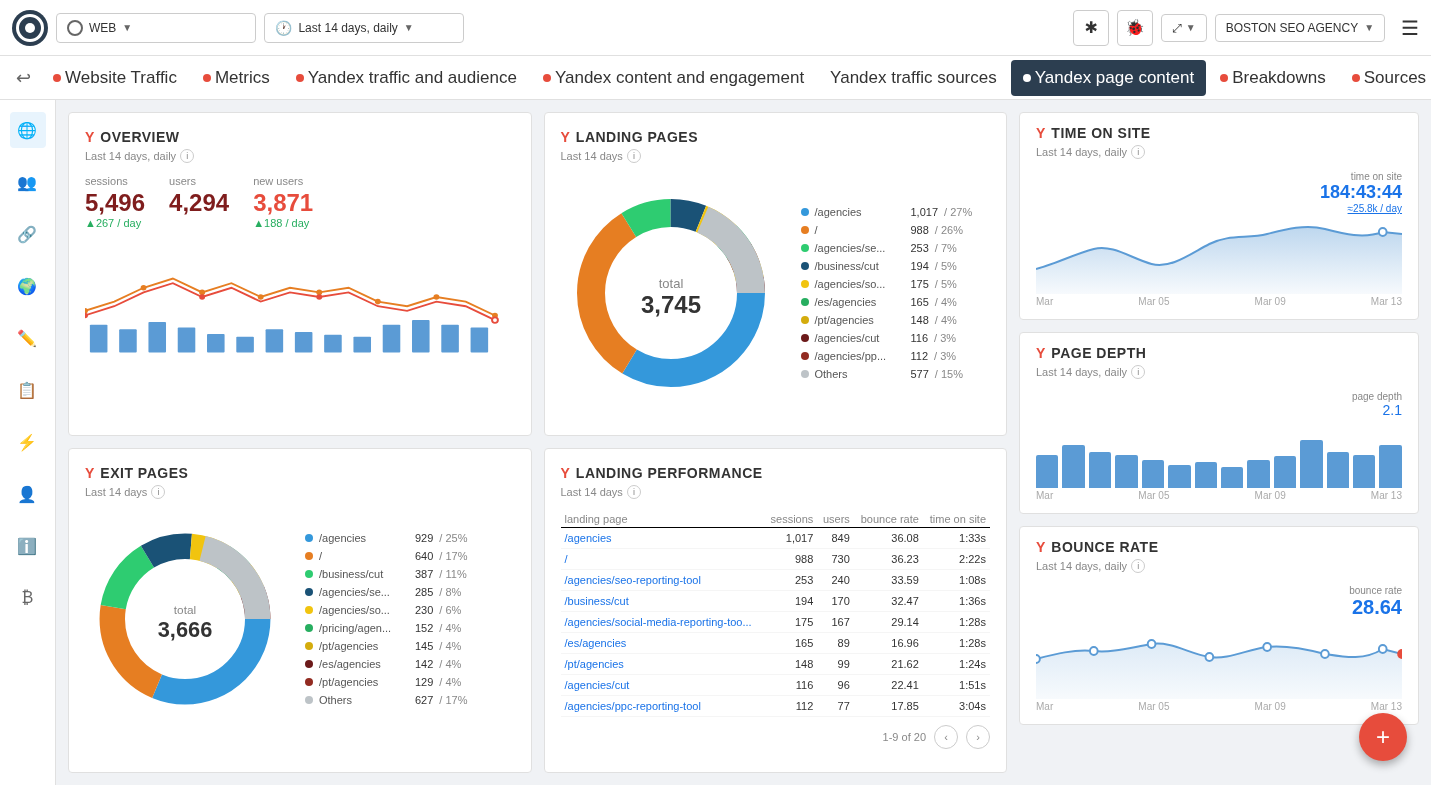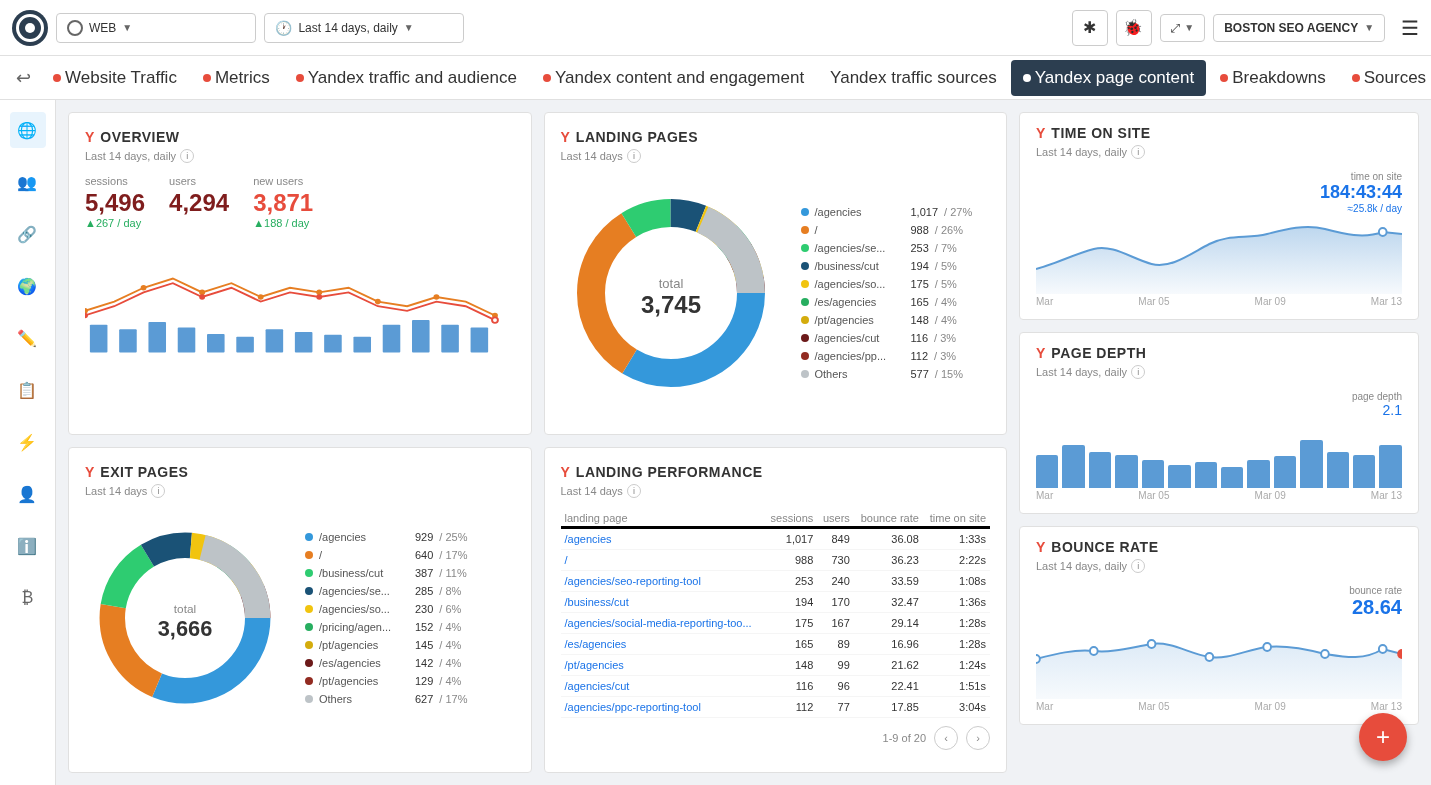--- a/index.html
+++ b/index.html
@@ -20,21 +20,21 @@
     .web-icon { width: 16px; height: 16px; border-radius: 50%; border: 2px solid #666; position:relative; }
     .date-selector {
       display: flex; align-items: center; border: 1px solid #ccc; border-radius: 4px;
       padding: 6px 10px; gap: 6px; cursor: pointer; min-width: 200px;
     }
     .clock-icon { font-size: 14px; }
     .chevron { font-size: 10px; color: #666; }
     .topbar-right { margin-left: auto; display: flex; align-items: center; gap: 8px; }
     .icon-btn { width: 36px; height: 36px; border-radius: 4px; border: 1px solid #ccc; display:flex; align-items:center; justify-content:center; cursor:pointer; font-size:16px; }
     .share-btn { display: flex; align-items: center; gap: 4px; border: 1px solid #ccc; border-radius: 4px; padding: 6px 10px; cursor: pointer; }
-    .agency-selector { display: flex; align-items: center; gap: 6px; border: 1px solid #ccc; border-radius: 4px; padding: 6px 10px; cursor: pointer; font-weight: bold; }
+    .agency-selector { display: flex; align-items: center; gap: 6px; border: 1px solid #ccc; border-radius: 4px; padding: 6px 10px; cursor: pointer; font-weight: normal; }
     .menu-btn { font-size: 20px; cursor: pointer; margin-left: 8px; }
 
     
     .navbar {
       display: flex; align-items: center; background: #fff;
       border-bottom: 1px solid #e0e0e0; height: 44px; padding: 0 8px; gap: 2px; overflow-x: auto;
     }
     .nav-back { font-size: 18px; color: #666; padding: 0 8px; cursor: pointer; }
     .nav-tab {
       display: flex; align-items: center; gap: 4px; padding: 8px 12px;
@@ -95,21 +95,21 @@
     .right-card { background: #fff; border-radius: 4px; border: 1px solid #e0e0e0; padding: 12px 16px; }
 
     
     .exit-card { grid-column: 1; grid-row: 2; }
 
     
     .perf-card { grid-column: 2; grid-row: 2; }
 
     
     .perf-table { width: 100%; border-collapse: collapse; font-size: 11px; }
-    .perf-table th { text-align: right; color: #888; font-weight: normal; padding: 2px 4px; border-bottom: 3px solid #000000; }
+    .perf-table th { text-align: right; color: #888; font-weight: normal; padding: 2px 4px; border-bottom: 1px solid #000000; }
     .perf-table th:first-child { text-align: left; }
     .perf-table td { text-align: right; padding: 4px 4px; border-bottom: 1px solid #f5f5f5; }
     .perf-table td:first-child { text-align: left; color: #1a73e8; }
     .pagination { display: flex; align-items: center; justify-content: flex-end; gap: 8px; padding-top: 8px; font-size: 11px; color: #888; }
     .page-btn { width: 24px; height: 24px; border: 1px solid #ccc; border-radius: 50%; display:flex; align-items:center; justify-content:center; cursor:pointer; }
     .mini-axis { display: flex; justify-content: space-between; font-size: 10px; color: #aaa; margin-top: 2px; }
 
     
     .bars-container { display: flex; align-items: flex-end; gap: 4px; height: 70px; padding-top: 4px; }
     .bar { background: #5b9bd5; border-radius: 2px 2px 0 0; flex: 1; }
@@ -368,21 +368,21 @@
         <div class="card-header">
           <span class="y-icon">Y</span>
           <span class="card-title">TIME ON SITE</span>
         </div>
         <div class="card-sub">
           <span>Last 14 days, daily</span>
           <span class="info-icon">i</span>
         </div>
         <div style="text-align:right; font-size:10px; color:#888;">time on site</div>
         <div style="text-align:right; font-size:18px; font-weight:bold; color:#1a73e8;">184:43:44</div>
-        <div style="text-align:right; font-size:10px; color:#1a73e8;">≈25.8k / day</div>
+        <div style="text-align:right; font-size:10px; color:#1a73e8;text-decoration:underline;">≈25.8k / day</div>
         <div class="time-chart">
           <svg viewBox="0 0 380 80" width="100%" height="80" preserveAspectRatio="none">
             <defs>
               <linearGradient id="timeGrad" x1="0" y1="0" x2="0" y2="1">
                 <stop offset="0%" stop-color="#5b9bd5" stop-opacity="0.4"></stop>
                 <stop offset="100%" stop-color="#5b9bd5" stop-opacity="0.05"></stop>
               </linearGradient>
             </defs>
             <path d="M0,55 C20,50 40,40 60,35 C80,30 100,45 120,50 C140,55 160,40 180,30 C200,20 220,25 240,20 C260,15 280,10 300,15 C320,20 340,25 360,18 L380,20 L380,80 L0,80 Z" fill="url(#timeGrad)"></path>
             <path d="M0,55 C20,50 40,40 60,35 C80,30 100,45 120,50 C140,55 160,40 180,30 C200,20 220,25 240,20 C260,15 280,10 300,15 C320,20 340,25 360,18 L380,20" fill="none" stroke="#5b9bd5" stroke-width="2"></path>

